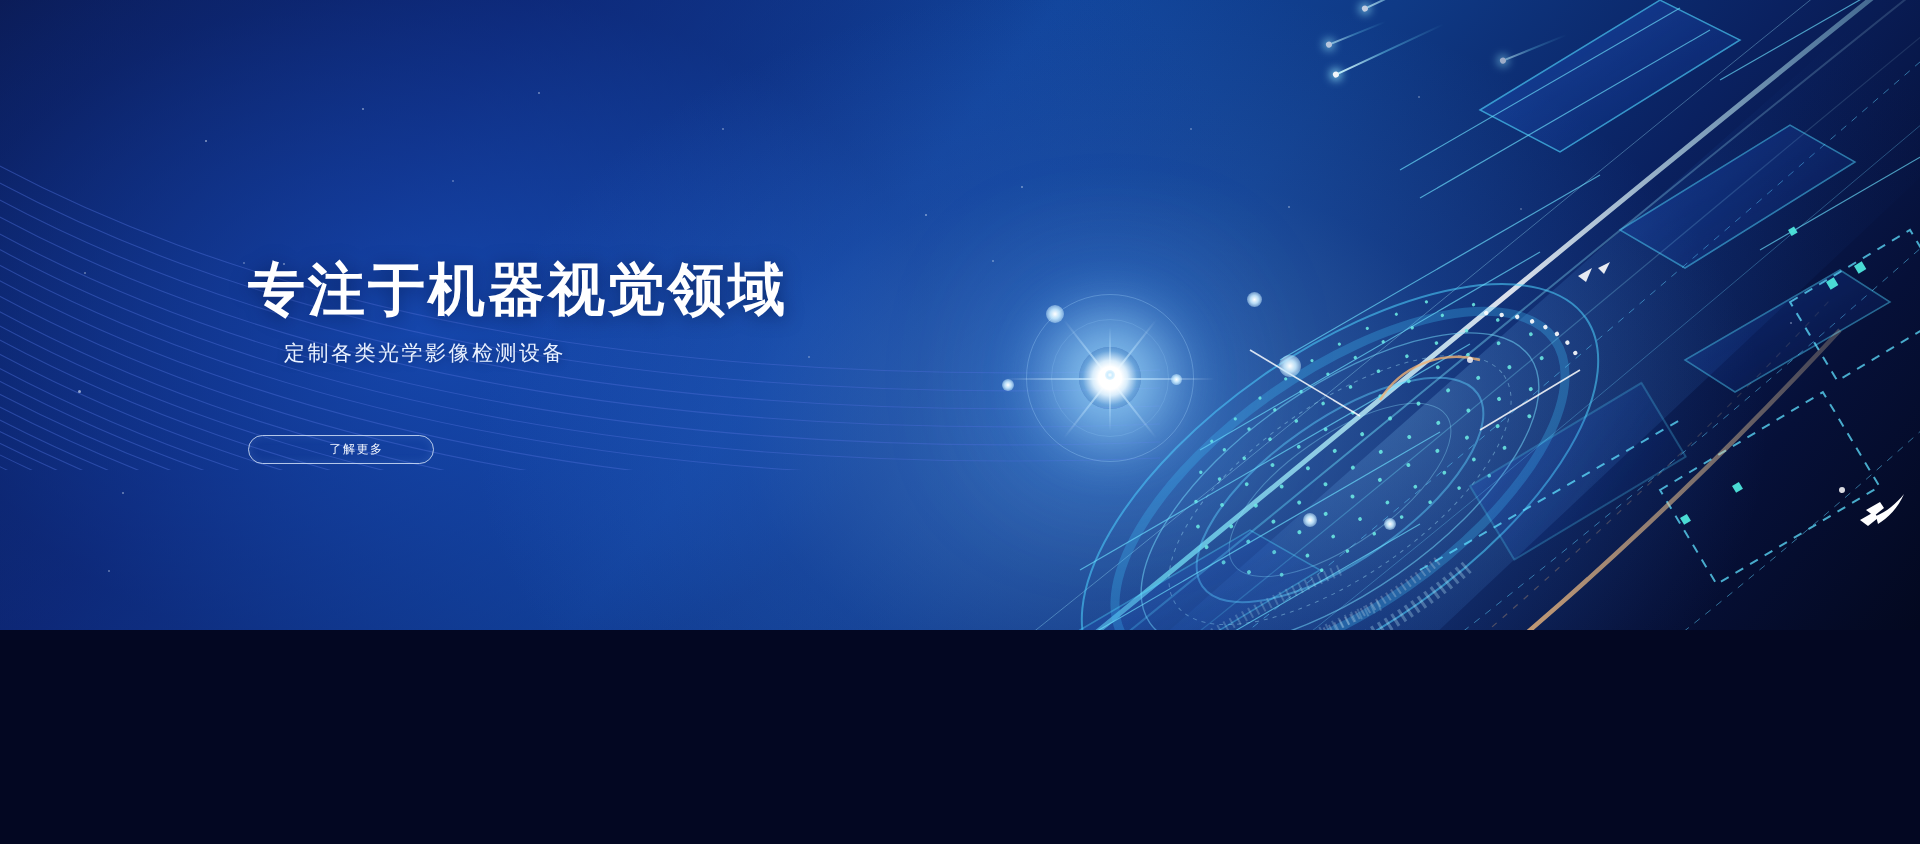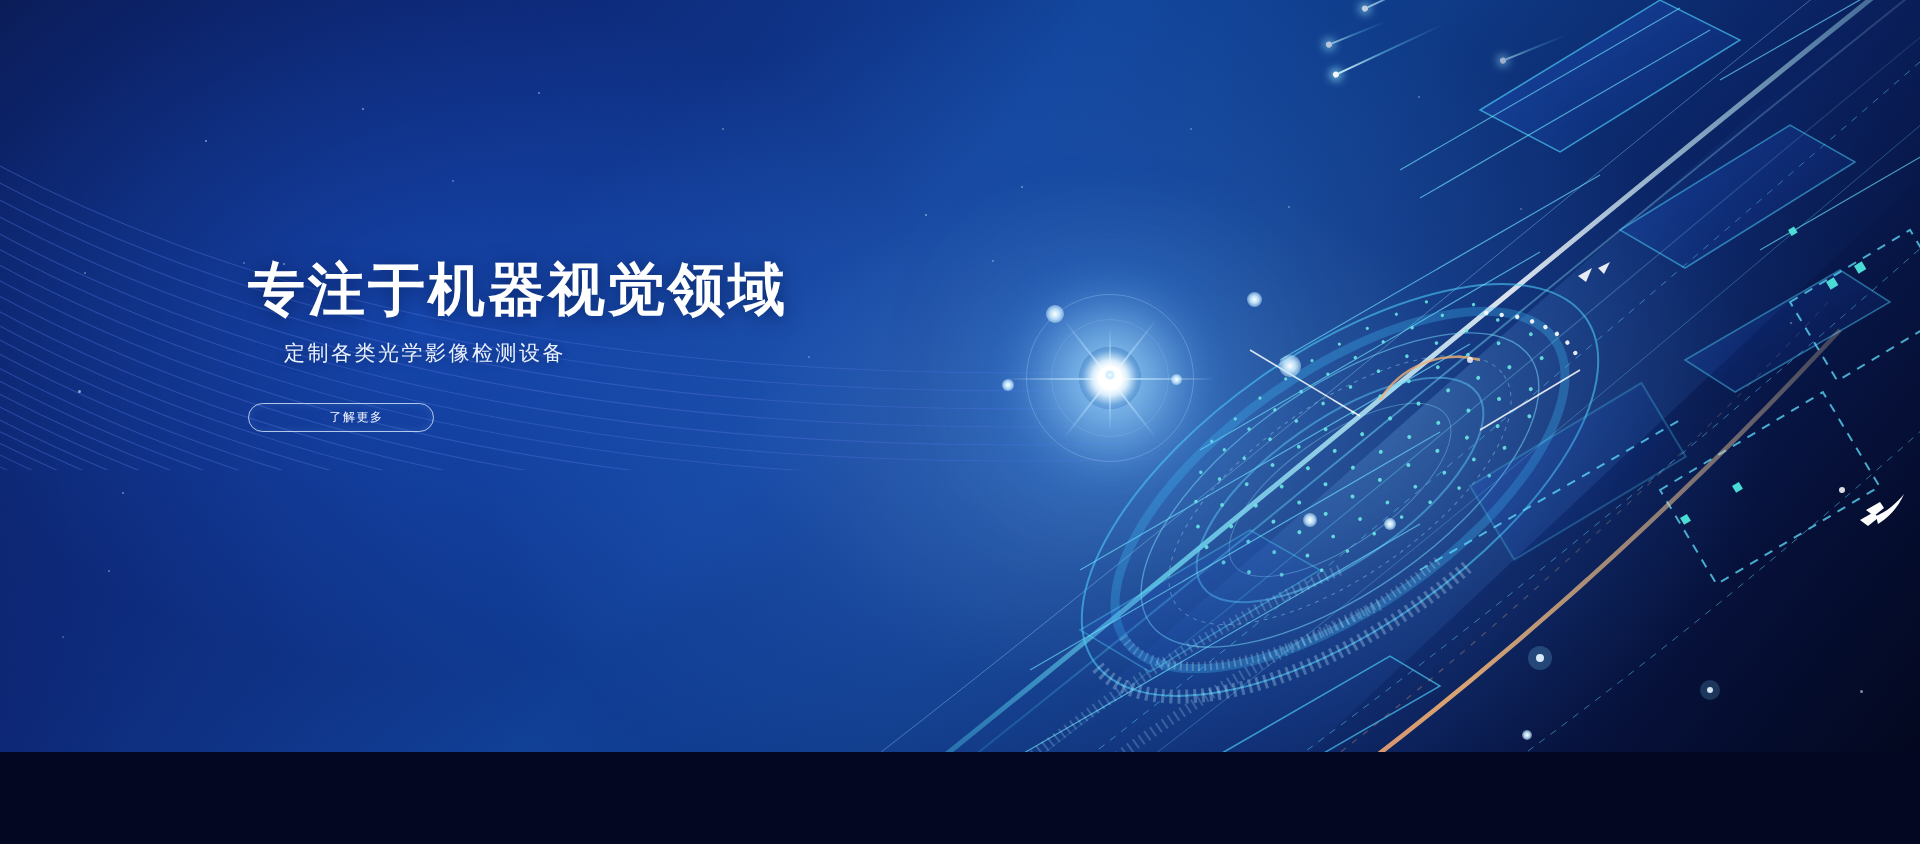--- a/index.html
+++ b/index.html
@@ -2,21 +2,21 @@
 <html><head>
 <meta charset="utf-8">
 <title>Hero Banner</title>
 <style>
   * { margin:0; padding:0; box-sizing:border-box; }
   html,body { width:1920px; height:844px; overflow:hidden; background:#030722; }
   body { font-family:"Liberation Sans", sans-serif; }
 
   .stage{
     position:relative;
-    width:1920px; height:752px;
+    width:1920px; height:630px;
     overflow:hidden;
     background:
       radial-gradient(ellipse 900px 620px at 1120px 430px, rgba(120,190,255,.42) 0%, rgba(60,130,230,.18) 42%, rgba(10,40,120,0) 72%),
       radial-gradient(ellipse 1100px 760px at 430px 330px, rgba(24,80,190,.72) 0%, rgba(14,48,135,.45) 45%, rgba(6,18,70,0) 78%),
       linear-gradient(128deg, #0a1547 0%, #0d2470 22%, #12479e 44%, #0f3a86 58%, #0a2160 74%, #061038 88%, #03081f 100%);
   }
 
   
   .arcs{ position:absolute; left:-340px; top:-430px; width:1500px; height:900px;
          opacity:.85; pointer-events:none; }
@@ -62,21 +62,21 @@
     text-shadow:0 2px 18px rgba(4,20,66,.55);
   }
   .subline{
     margin-top:16px; font-size:21px; line-height:1.4; color:#e9f1ff;
     letter-spacing:2.5px; white-space:nowrap; font-weight:normal;
     text-shadow:0 1px 10px rgba(4,20,66,.45);
     margin-left:36px;
   }
   .cta{
     display:flex; align-items:center; justify-content:center;
-    margin-top:36px;
+    margin-top:68px;
     width:186px; height:29px;
     border:1px solid rgba(226,238,255,.78);
     border-radius:15px;
     background:transparent;
     color:#f2f7ff; font-size:12px; letter-spacing:1.6px;
     cursor:pointer; font-family:Liberation Sans, sans-serif;
     box-shadow:0 0 10px rgba(140,190,255,.14) inset;
     padding-left:31px;
   }
 </style>

